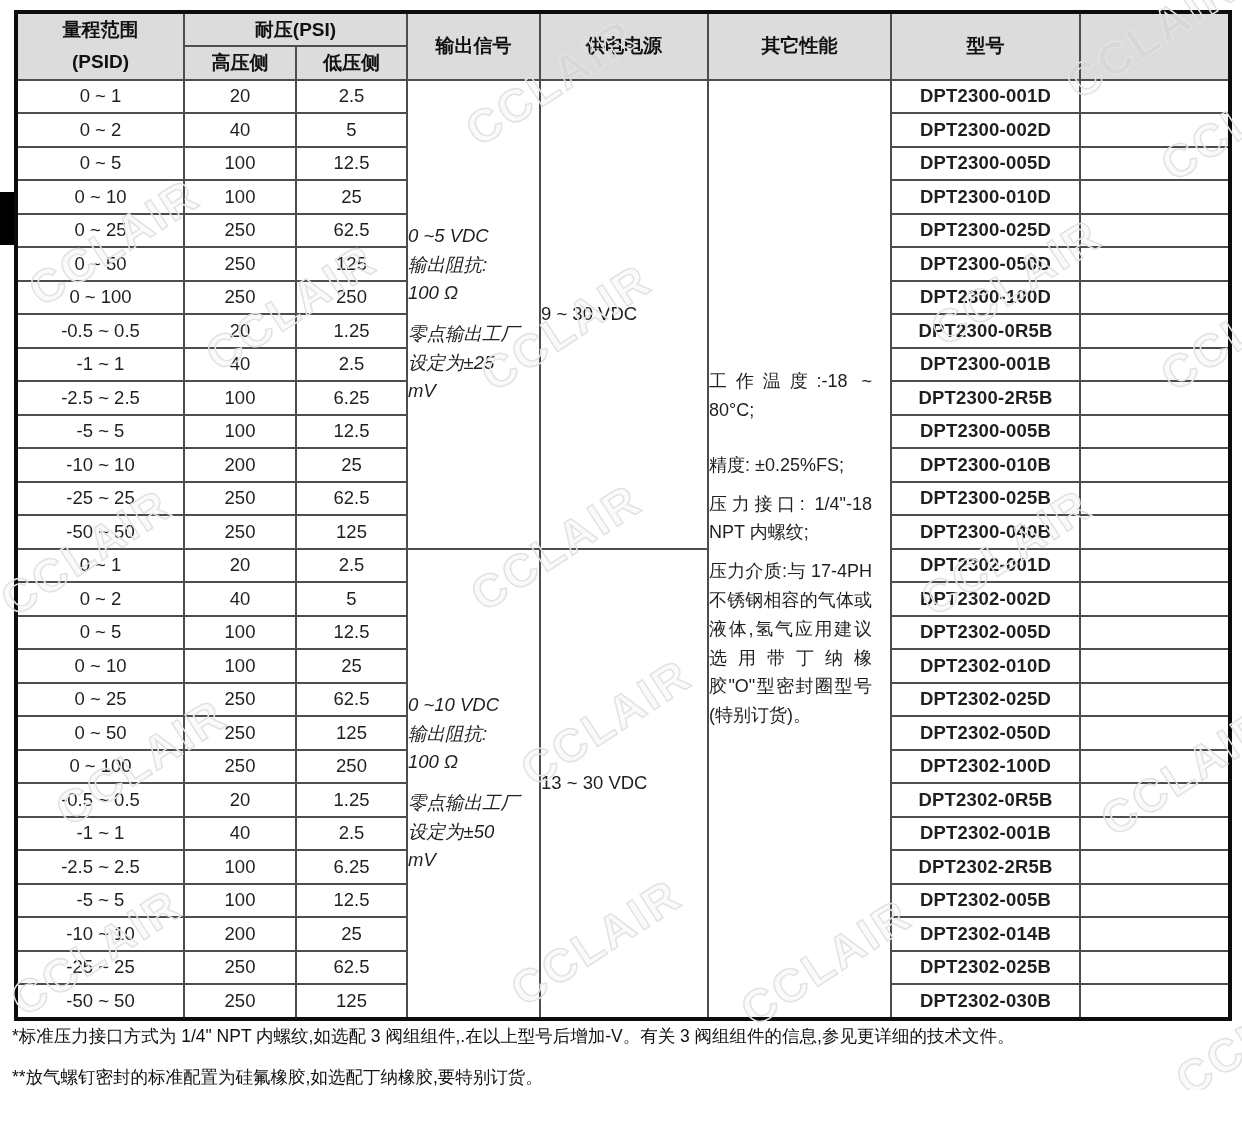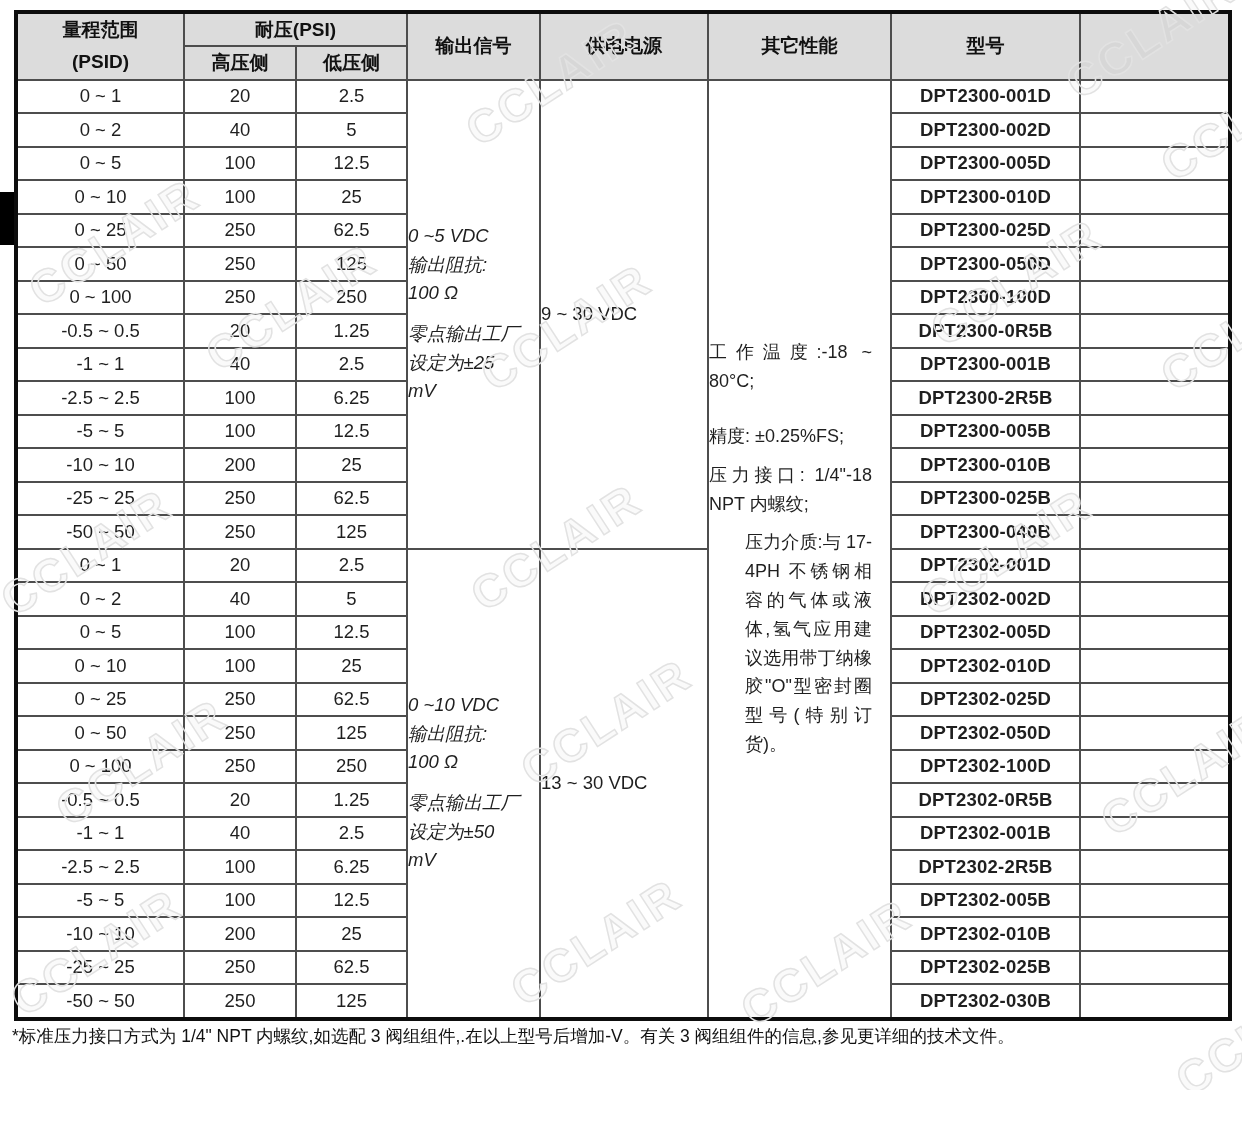--- a/index.html
+++ b/index.html
@@ -65,21 +65,21 @@
     text-align:justify;vertical-align:middle;
     padding-left:7px;padding-right:5px;
     line-height:1.6;
     font-size:18px;
   }
   .pre{white-space:pre-line;}
   td.c-output .para{margin:0 0 12px 0;font-style:italic;}
   td.c-output .para:last-child{margin-bottom:0;}
   td.c-other .para{margin:0 18px 10px 0;}
   td.c-other .para.gap-big{margin-bottom:26px;}
-  td.c-other .para:last-child{margin-bottom:0;padding-left:36px;}
+  td.c-other .para:last-child{margin-bottom:0;}
   .hdr-two-line{line-height:1.7;}
   
   .footnotes{
     position:absolute;left:12px;top:1024px;width:1220px;
     font-size:17.5px;color:#111;
   }
   .footnote{margin:0 0 17px 0;white-space:nowrap;}
 </style>
 </head>
 <body>
@@ -314,21 +314,21 @@
           <td class="c-range">-5 ~ 5</td>
           <td class="c-high">100</td>
           <td class="c-low">12.5</td>
           <td class="c-model">DPT2302-005B</td>
           <td class="c-empty"></td>
         </tr>
         <tr>
           <td class="c-range">-10 ~ 10</td>
           <td class="c-high">200</td>
           <td class="c-low">25</td>
-          <td class="c-model">DPT2302-010B</td>
+          <td class="c-model">DPT2302-014B</td>
           <td class="c-empty"></td>
         </tr>
         <tr>
           <td class="c-range">-25 ~ 25</td>
           <td class="c-high">250</td>
           <td class="c-low">62.5</td>
           <td class="c-model">DPT2302-025B</td>
           <td class="c-empty"></td>
         </tr>
         <tr>
@@ -336,20 +336,21 @@
           <td class="c-high">250</td>
           <td class="c-low">125</td>
           <td class="c-model">DPT2302-030B</td>
           <td class="c-empty"></td>
         </tr>
       </tbody>
   </table>
 
   <div class="footnotes">
     <p class="footnote">*标准压力接口方式为 1/4" NPT 内螺纹,如选配 3 阀组组件,.在以上型号后增加-V。有关 3 阀组组件的信息,参见更详细的技术文件。</p>
+    <p class="footnote">**放气螺钉密封的标准配置为硅氟橡胶,如选配丁纳橡胶,要特别订货。</p>
   </div>
 
 <div class="wm" style="left: 18px; top: 215px;">CCLAIR</div>
     <div class="wm" style="left: 455px; top: 55px;">CCLAIR</div>
     <div class="wm" style="left: 1055px; top: 8px;">CCLAIR</div>
     <div class="wm" style="left: 195px; top: 280px;">CCLAIR</div>
     <div class="wm" style="left: 470px; top: 300px;">CCLAIR</div>
     <div class="wm" style="left: 920px; top: 255px;">CCLAIR</div>
     <div class="wm" style="left: 1150px; top: 300px;">CCLAIR</div>
     <div class="wm" style="left: -10px; top: 525px;">CCLAIR</div>

